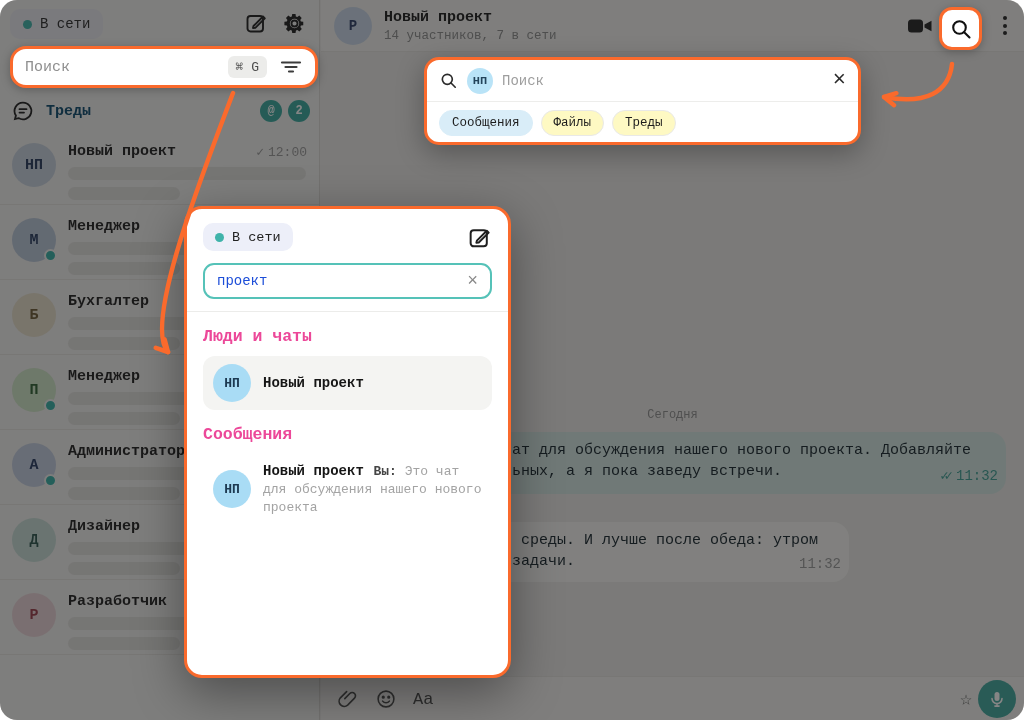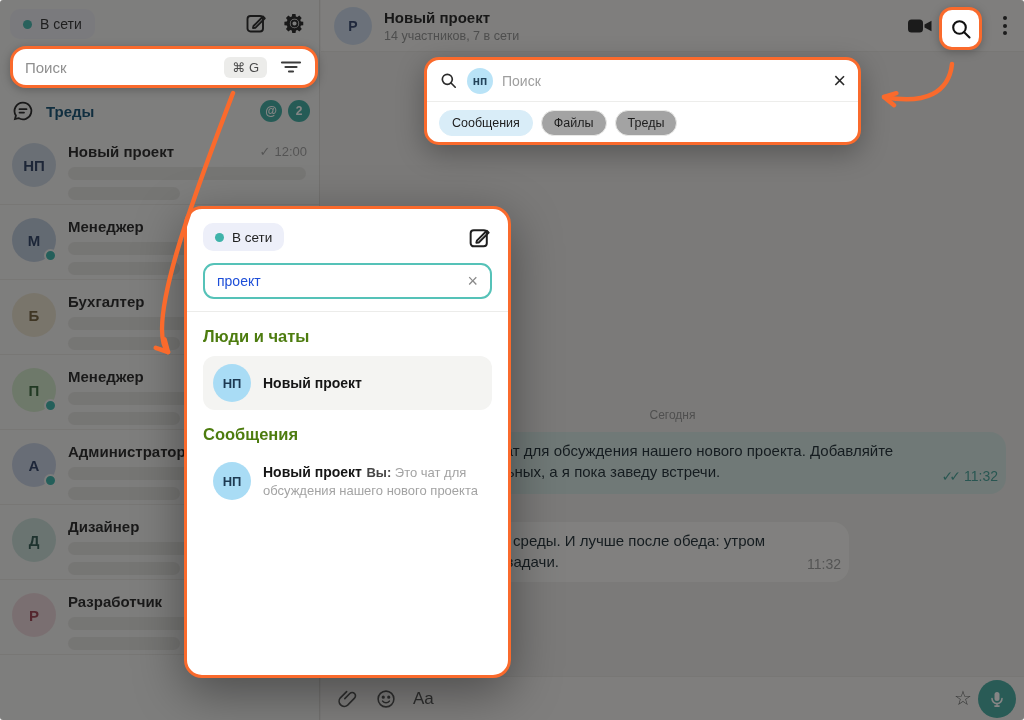--- a/index.html
+++ b/index.html
@@ -1,20 +1,20 @@
 <!DOCTYPE html>
 <html><head>
 <meta charset="utf-8">
 <style>
   html,body{margin:0;padding:0;background:#fff;}
   *{box-sizing:border-box;}
   .app{
     position:relative;width:1024px;height:720px;overflow:hidden;
-    font-family:Liberation Sans, sans-serif;
-    background:#eae8e5;border-radius:3px;
+    font-family:Liberation Mono, monospace;
+    background:#eae8e5;border-radius:17px;
   }
   
   .sidebar{position:absolute;left:0;top:0;width:320px;height:720px;background:#f1f0ee;border-right:1px solid #d9d7d4;}
   .status-badge{position:absolute;left:10px;top:9px;height:30px;display:flex;align-items:center;gap:8px;
     background:#e8e8ef;border-radius:10px;padding:0 13px;font-size:14px;color:#2b2b2b;font-weight:500;}
   .dot{width:9px;height:9px;border-radius:50%;background:#3fb3aa;}
   .sb-top-icons{position:absolute;right:12px;top:10px;display:flex;gap:12px;align-items:center;}
   .icon-btn{width:26px;height:26px;display:flex;align-items:center;justify-content:center;color:#1f1f1f;}
   .threads-row{position:absolute;left:0;top:92px;width:320px;height:38px;display:flex;align-items:center;padding:0 10px;}
   .threads-label{font-size:15px;font-weight:700;color:#0c4a6e;margin-left:10px;}
@@ -67,33 +67,33 @@
   .hl-search-btn{position:absolute;left:939px;top:7px;width:43px;height:43px;background:#fff;
     border:3px solid #fa6a2c;border-radius:13px;display:flex;align-items:center;justify-content:center;box-shadow:0 2px 10px rgba(0,0,0,.25);}
   .overlay-panel{position:absolute;left:424px;top:57px;width:437px;height:88px;background:#fff;
     border:3px solid #fa6a2c;border-radius:15px;box-shadow:0 8px 28px rgba(0,0,0,.3);}
   .op-row1{height:42px;display:flex;align-items:center;padding:0 12px;border-bottom:1px solid #ededeb;}
   .scope-chip{width:26px;height:26px;border-radius:50%;background:#b9e3f7;color:#23435a;font-size:12px;font-weight:700;
     display:flex;align-items:center;justify-content:center;margin:0 9px;}
   .op-ph{flex:1;font-size:14px;color:#9e9e9e;}
   .op-close{font-size:22px;color:#2b2b2b;line-height:1;cursor:default;}
   .op-row2{display:flex;gap:8px;padding:8px 12px;}
-  .chip{height:26px;border-radius:13px;padding:0 12px;display:flex;align-items:center;font-size:12.5px;color:#1d1d1d;background:#a3a3a3;border:1px solid #e9e9e7;}
+  .chip{height:26px;border-radius:13px;padding:0 12px;display:flex;align-items:center;font-size:12.5px;color:#1d1d1d;background:#fef9c3;border:1px solid #e9e9e7;}
   .chip.active{background:#d9edf8;border-color:#d9edf8;}
   
   .modal{position:absolute;left:184px;top:206px;width:327px;height:472px;background:#fff;
     border:3px solid #fa6a2c;border-radius:18px;box-shadow:0 14px 50px rgba(0,0,0,.4);padding:14px 16px;}
   .m-row1{display:flex;align-items:center;justify-content:space-between;}
   .m-status{height:28px;display:flex;align-items:center;gap:8px;background:#edeff9;border-radius:10px;padding:0 12px;
     font-size:13.5px;color:#222;font-weight:500;}
   .m-input{margin-top:12px;height:36px;border:2px solid #55c2b8;border-radius:11px;display:flex;align-items:center;padding:0 12px;}
   .m-input .val{flex:1;font-size:14px;color:#1d4ed8;}
   .m-clear{font-size:18px;color:#8a8a8a;line-height:1;}
   .m-divider{height:1px;background:#ececea;margin:12px -16px 0;}
-  .m-heading{margin-top:15px;font-size:16.5px;font-weight:700;color:#4d7c0f;}
+  .m-heading{margin-top:15px;font-size:16.5px;font-weight:700;color:#ec4899;}
   .m-item{margin-top:10px;display:flex;align-items:center;padding:8px 10px;border-radius:12px;}
   .m-item.shaded{background:#f4f4f2;}
   .m-avatar{width:38px;height:38px;border-radius:50%;display:flex;align-items:center;justify-content:center;
     font-size:13px;font-weight:700;flex:none;}
   .m-item-body{margin-left:12px;min-width:0;}
   .m-item-name{font-size:14px;font-weight:700;color:#161616;}
   .blur-bar{margin-top:5px;width:150px;height:13px;background:#e3e3e1;border-radius:7px;filter:blur(1.5px);}
   .m-preview{margin-top:2px;font-size:13px;line-height:17px;color:#a3a3a3;width:230px;}
   .m-preview b{color:#454545;font-weight:700;}
   

